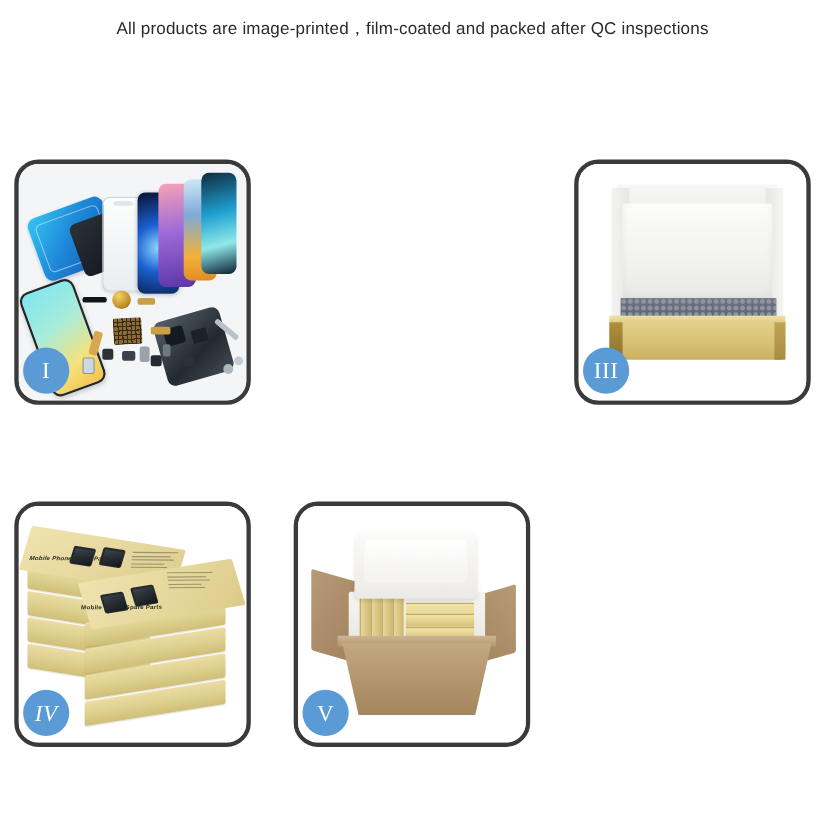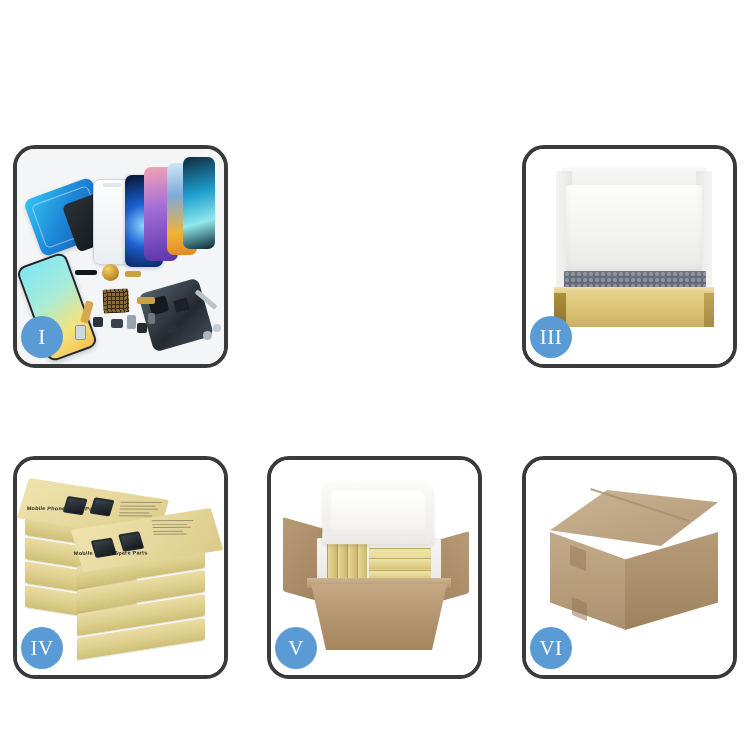--- a/index.html
+++ b/index.html
@@ -364,20 +364,21 @@
   .p6 .tape{position:absolute;background:rgba(150,122,88,.55);border-radius:1px;}
   .p6 .tp1{left:44px;top:88px;width:16px;height:20px;transform:skewY(22deg);}
   .p6 .tp2{left:46px;top:140px;width:15px;height:18px;transform:skewY(22deg);}
 </style>
 </head>
 <body style="background: rgb(255, 255, 255);">
 
 <div id="root">
 
   <div class="header">
+    <p class="subtitle">All products are image-printed，film-coated and packed after QC inspections</p>
   </div>
 
   <div class="grid">
 
     <div class="panel r1 c1 p1" style="border-color: rgb(58, 58, 58);">
       <div class="photo">
         <div class="scr s-flex"></div>
         <div class="scr s-dark"></div>
         <div class="scr s-glass"></div>
         <div class="scr s-blue12"></div>
@@ -412,21 +413,21 @@
         <div class="lidL"></div>
         <div class="lidR"></div>
         <div class="foam"></div>
         <div class="darkfill"></div>
         <div class="boxrim"></div>
         <div class="boxfront"></div>
       </div>
       <div class="badge" style="background: rgb(91, 155, 213); color: rgb(255, 255, 255);">III</div>
     </div>
 
-    <div class="panel r2 c1 p4" style="border-color: rgb(58, 58, 58);">
+    <div class="panel r2 c1 p4" style="border-color: rgb(58, 58, 58); font-style: italic;">
       <div class="photo">
 
         <div class="stackbox" style="left:8px;top:62px;width:112px;height:22px;transform:skewY(9deg);"></div>
         <div class="stackbox" style="left:8px;top:86px;width:112px;height:22px;transform:skewY(9deg);"></div>
         <div class="stackbox" style="left:8px;top:110px;width:112px;height:22px;transform:skewY(9deg);"></div>
         <div class="stackbox" style="left:8px;top:134px;width:112px;height:22px;transform:skewY(9deg);"></div>
 
         <div class="stackbox" style="left:60px;top:96px;width:128px;height:22px;transform:skewY(-9deg);"></div>
         <div class="stackbox" style="left:60px;top:120px;width:128px;height:22px;transform:skewY(-9deg);"></div>
         <div class="stackbox" style="left:60px;top:144px;width:128px;height:22px;transform:skewY(-9deg);"></div>
@@ -481,26 +482,15 @@
         <div class="ybox2" style="left:98px;width:62px;"></div>
         <div class="ybox2" style="left:98px;top:98px;width:62px;height:10px;"></div>
         <div class="ybox2" style="left:98px;top:110px;width:62px;height:10px;"></div>
         <div class="foamlid"></div>
         <div class="cartrim"></div>
         <div class="cartfront"></div>
       </div>
       <div class="badge" style="background: rgb(91, 155, 213); color: rgb(255, 255, 255);">V</div>
     </div>
 
-    <div class="panel r2 c3 p6" style="border-color: rgb(58, 58, 58);">
-      <div class="photo">
-        <div class="top"></div>
-        <div class="seam"></div>
-        <div class="left"></div>
-        <div class="right"></div>
-        <div class="tape tp1"></div>
-        <div class="tape tp2"></div>
-      </div>
-      <div class="badge" style="background: rgb(91, 155, 213); color: rgb(255, 255, 255);">VI</div>
-    </div>
 
   </div>
 </div>
 
 </body></html>

